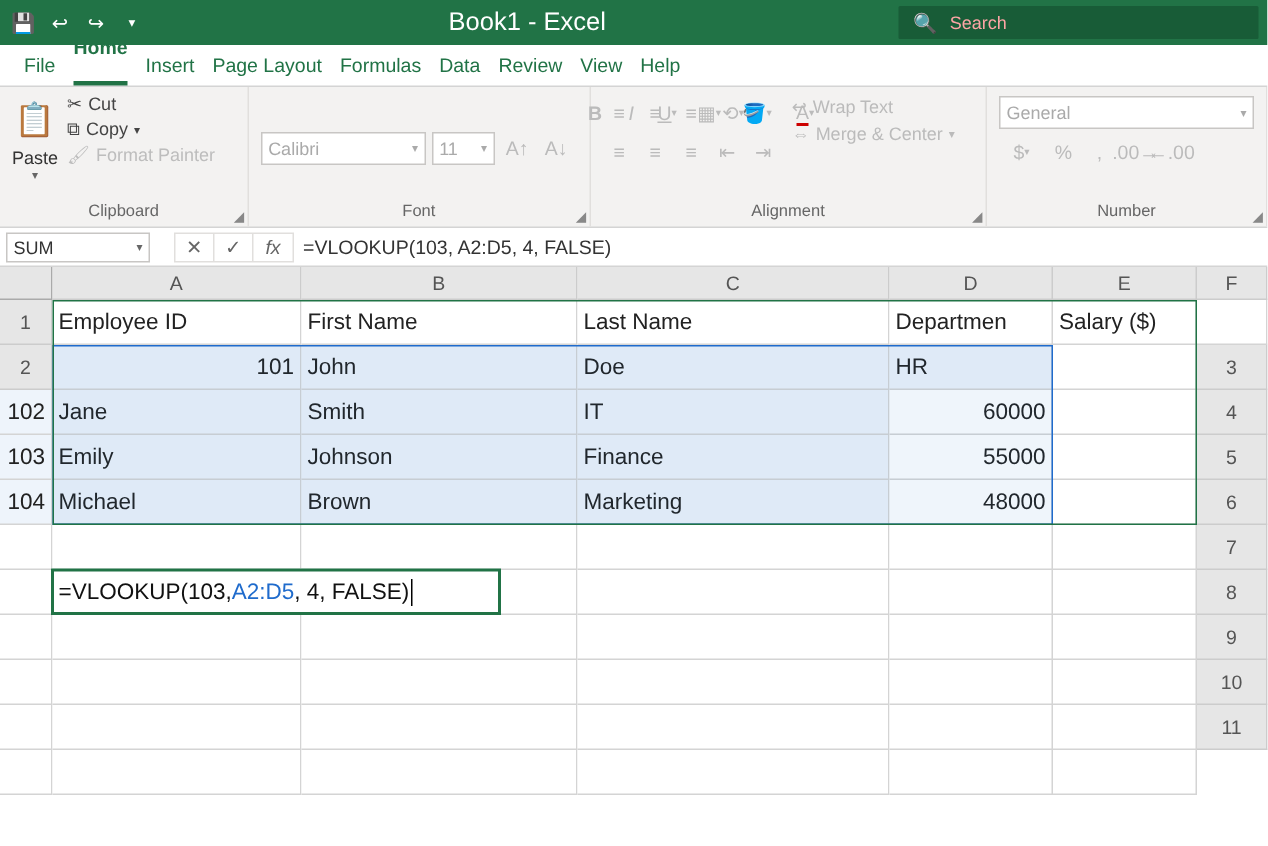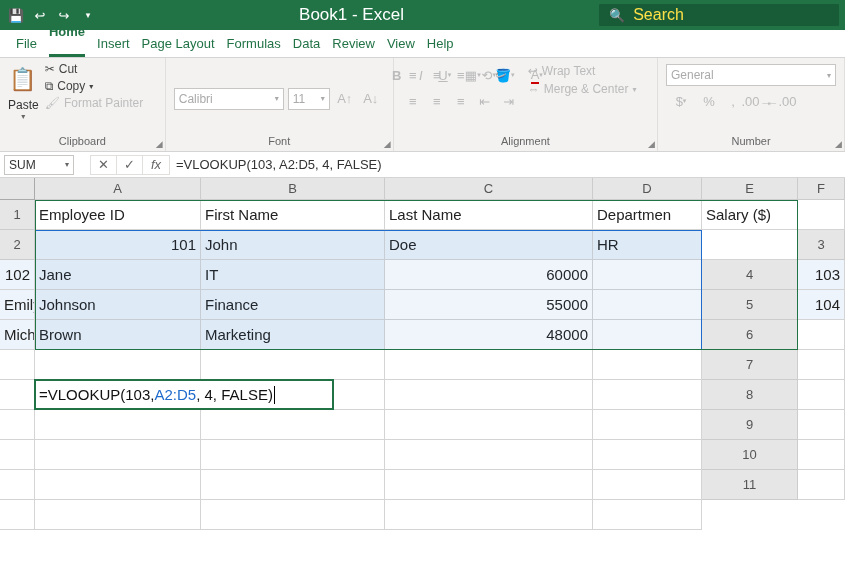--- a/index.html
+++ b/index.html
@@ -5,21 +5,21 @@
 * { box-sizing: border-box; margin: 0; padding: 0; font-family: "Segoe UI", Arial, sans-serif; }
 body { background: #fff; width: 845px; height: 564px; overflow: hidden; font-size: 13px; color: #333; }
 
 
 .titlebar { background: #217346; height: 30px; display: flex; align-items: center; color: #fff; }
 .titlebar-left { display: flex; align-items: center; gap: 8px; padding: 0 8px; }
 .tb-icon { width: 16px; height: 16px; display: flex; align-items: center; justify-content: center; font-size: 13px; }
 .titlebar-center { flex: 1; text-align: center; font-size: 17px; }
 .searchbox { background: #185c37; display: flex; align-items: center; padding: 2px 10px; width: 240px; height: 22px; border-radius: 1px; margin-right: 6px; }
 .searchbox .sicon { margin-right: 8px; font-size: 13px; }
-.searchbox span.txt { color: #fde047; font-size: 16px; }
+.searchbox span.txt { color: #fca5a5; font-size: 12px; }
 
 
 .tabs { background: #fff; border-bottom: 1px solid #d4d4d4; height: 28px; display: flex; align-items: flex-end; padding: 0 16px; gap: 12px; }
 .tab { font-size: 13px; color: #217346; padding-bottom: 6px; cursor: pointer; }
 .tab.active { font-weight: 600; border-bottom: 3px solid #217346; padding-bottom: 15px; }
 .tab.file { color: #217346; }
 
 
 .ribbon { background: #f3f2f1; height: 94px; display: flex; border-bottom: 1px solid #d4d4d4; }
 .ribbon-group { border-right: 1px solid #e1dfdd; padding: 4px 8px 2px 8px; display: flex; flex-direction: column; position: relative; }
@@ -46,21 +46,21 @@
 .aligncols { display: flex; flex-direction: column; gap: 4px; }
 .alignrow { display: flex; gap: 2px; }
 .wrap-merge { display: flex; flex-direction: column; gap: 4px; font-size: 12px; color: #bbb; }
 .wrap-merge div { display: flex; align-items: center; gap: 4px; }
 
 .numbergroup-body { display: flex; flex-direction: column; gap: 4px; padding-top: 2px; }
 .numrow { display: flex; gap: 2px; }
 
 
 .formulabar { height: 26px; border-bottom: 1px solid #d4d4d4; display: flex; align-items: center; background: #fff; }
-.namebox { width: 70px; border: 1px solid #c8c6c4; height: 20px; margin: 0 4px; font-size: 12px; padding: 0 4px; display: flex; align-items: center; justify-content: space-between; }
+.namebox { width: 96px; border: 1px solid #c8c6c4; height: 20px; margin: 0 4px; font-size: 12px; padding: 0 4px; display: flex; align-items: center; justify-content: space-between; }
 .namebox .dd { font-size: 8px; color: #666; }
 .fb-btns { display: flex; border: 1px solid #e1dfdd; height: 20px; margin-left: 12px; }
 .fb-btn { width: 26px; display: flex; align-items: center; justify-content: center; color: #666; font-size: 13px; border-right: 1px solid #e1dfdd; }
 .fb-btn:last-child { border-right: none; font-style: italic; }
 .fb-input { flex: 1; padding: 0 6px; font-size: 13px; color: #333; }
 
 
 .grid { display: grid; grid-template-columns: 35px 166px 184px 208px 109px 96px 47px; }
 .colhead, .rowhead, .corner { background: #e6e6e6; border-right: 1px solid #ccc; border-bottom: 1px solid #ccc; text-align: center; font-size: 13px; color: #555; height: 22px; line-height: 22px; }
 .corner { border-right: 1px solid #aaa; border-bottom: 1px solid #aaa;}
@@ -255,20 +255,21 @@
       <div class="cell"></div>
       <div class="rowhead">2</div>
       <div class="cell right sel">101</div>
       <div class="cell sel">John</div>
       <div class="cell sel">Doe</div>
       <div class="cell sel">HR</div>
       <div class="cell"></div>
       <div class="rowhead">3</div>
       <div class="cell right sel">102</div>
       <div class="cell sel">Jane</div>
+      <div class="cell sel">Smith</div>
       <div class="cell sel">IT</div>
       <div class="cell right">60000</div>
       <div class="cell"></div>
       <div class="rowhead">4</div>
       <div class="cell right sel">103</div>
       <div class="cell sel">Emily</div>
       <div class="cell sel">Johnson</div>
       <div class="cell sel">Finance</div>
       <div class="cell right">55000</div>
       <div class="cell"></div>

